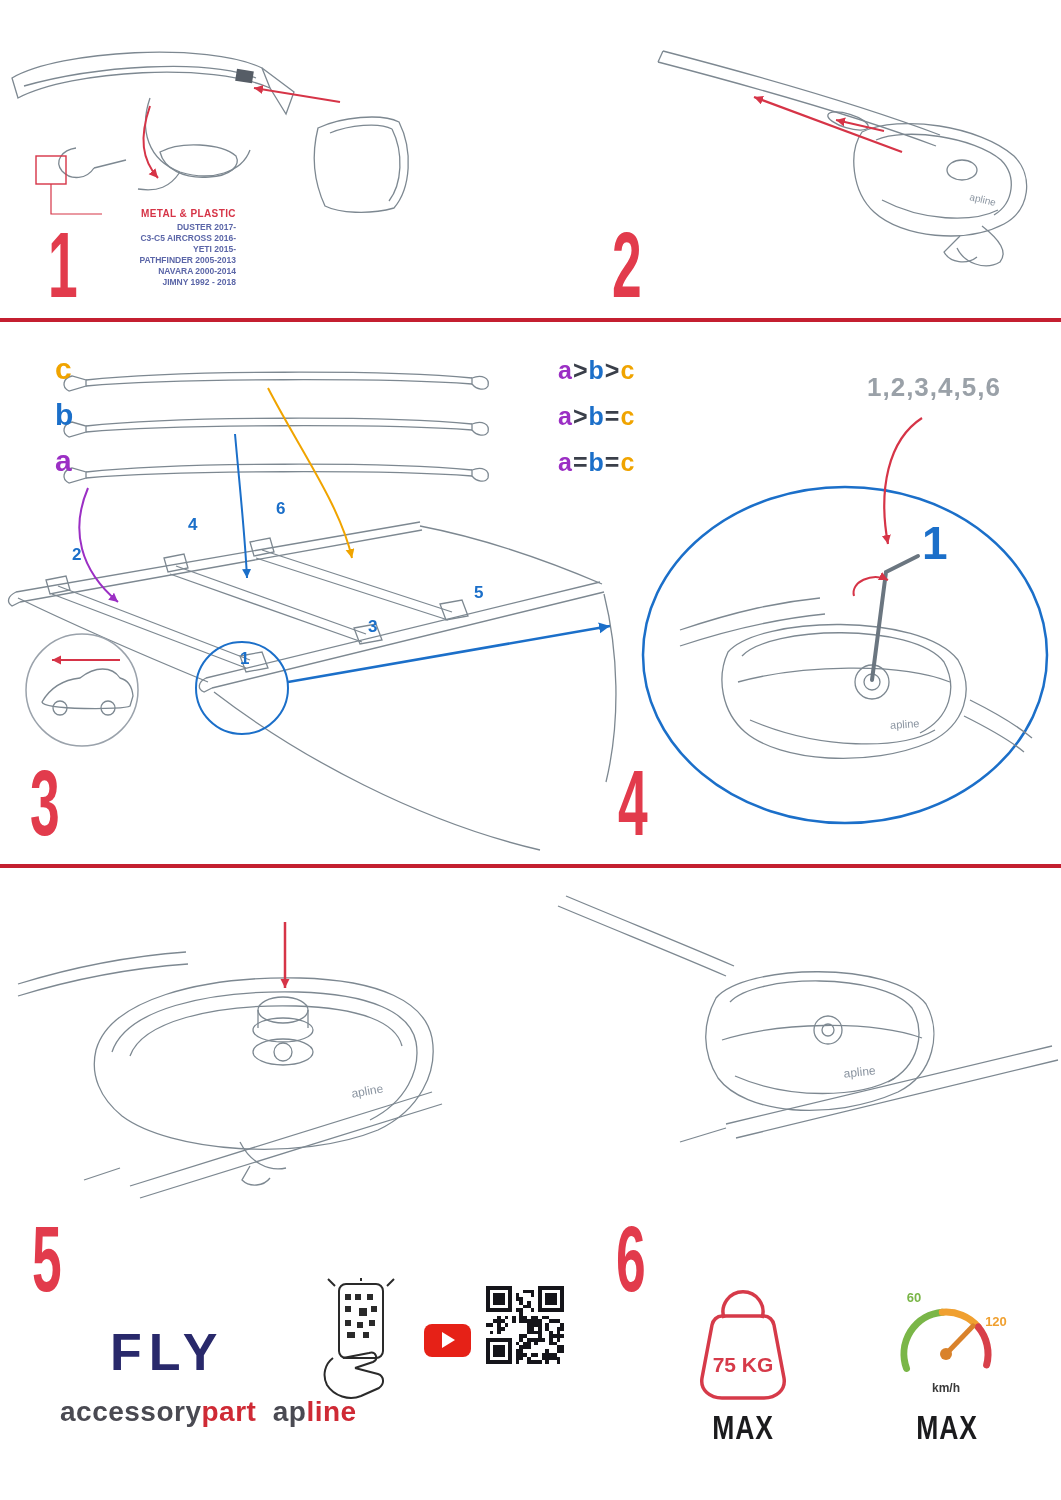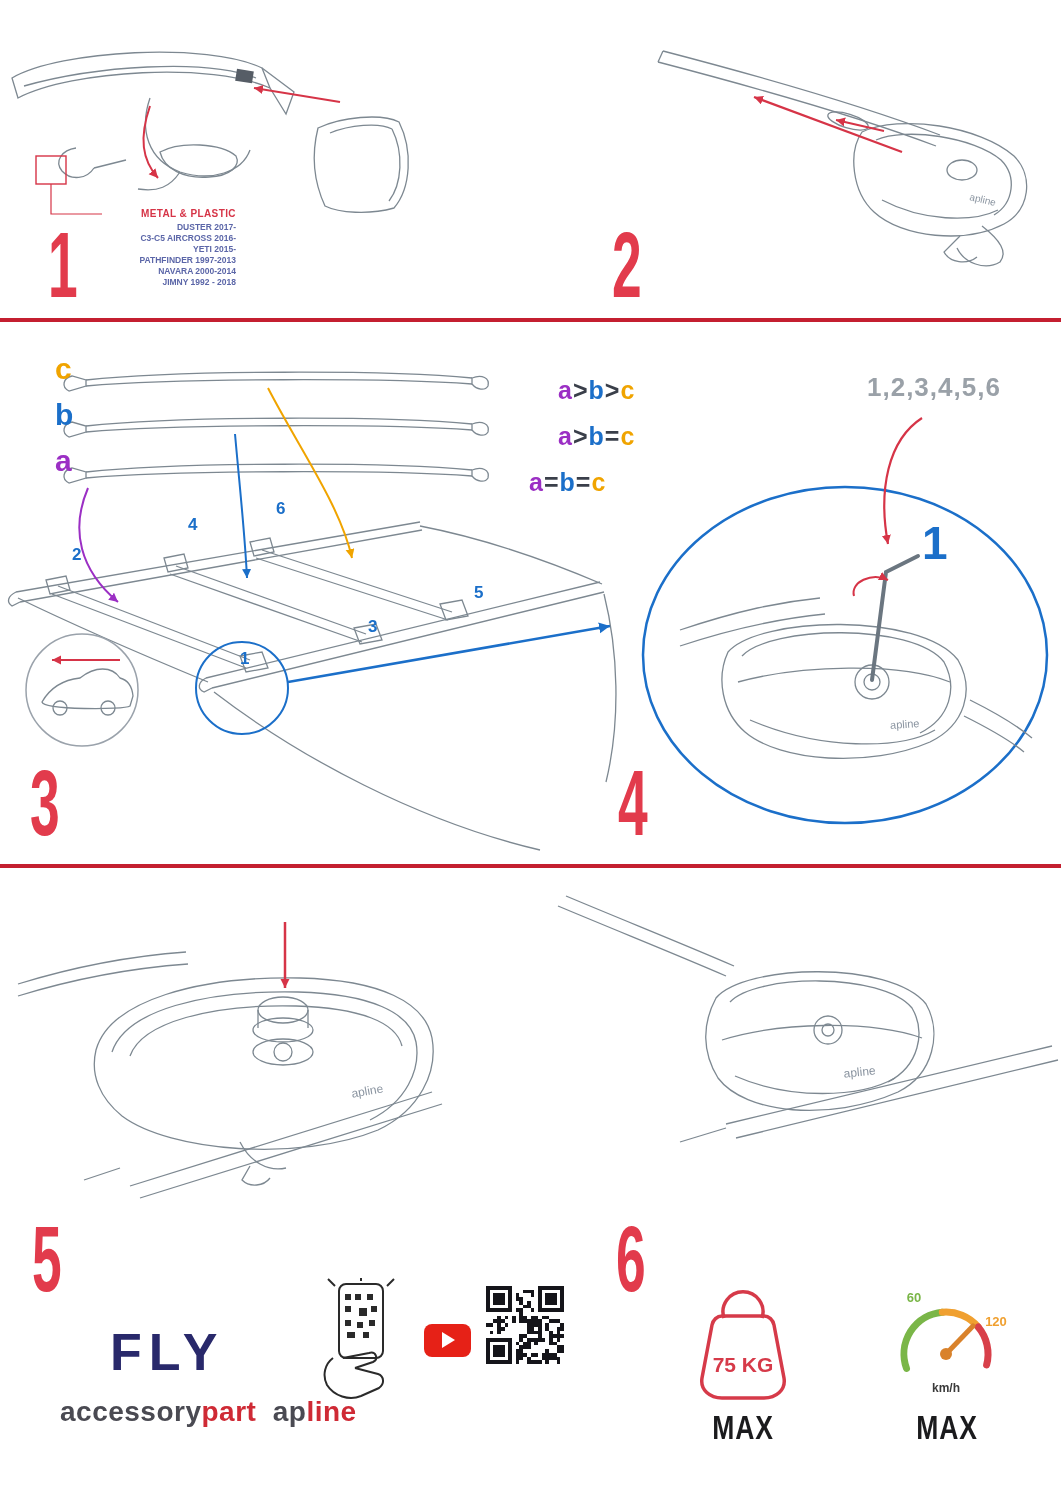--- a/index.html
+++ b/index.html
@@ -6,21 +6,21 @@
   .page{position:relative;width:1061px;height:1500px;background:#fff;overflow:hidden;
         font-family:"Liberation Sans",sans-serif;}
   .abs{position:absolute;}
   .divider{position:absolute;left:0;width:1061px;height:4px;background:#c41f30;}
   .step-num{position:absolute;color:#e23b4c;font-weight:700;font-size:92px;line-height:0.82;
             transform:scaleX(0.58);transform-origin:left top;letter-spacing:-2px;}
   .mat{color:#d63447;font-weight:700;font-size:10px;letter-spacing:.4px;margin-bottom:3px;text-align:right;}
   .model{color:#5b66a8;font-size:8.5px;font-weight:600;line-height:11px;}
   .bar-letter{font-size:30px;font-weight:700;line-height:1;}
   .c-a{color:#9b2fc4;} .c-b{color:#1b6fc9;} .c-c{color:#f0a400;} .c-op{color:#3a3f4a;}
-  .cmp{font-size:25px;font-weight:700;letter-spacing:1px;margin-top:20px;}
+  .cmp{font-size:25px;font-weight:700;letter-spacing:1px;}
   .pos-num{color:#1b6fc9;font-weight:700;font-size:17px;line-height:1;}
   .seq{color:#9aa1a8;font-size:26px;font-weight:600;letter-spacing:1px;margin-left:11px;}
   .big-one{color:#1b6fc9;font-size:46px;font-weight:700;line-height:1;}
   .fly{color:#29296b;font-size:52px;font-weight:600;letter-spacing:7px;}
   .brandline{font-size:28px;font-weight:600;letter-spacing:.5px;}
   .b-gray{color:#4a4a52;} .b-red{color:#cf2a35;}
   .yt{position:absolute;left:424px;top:1324px;width:47px;height:33px;background:#e62117;border-radius:8px;}
   .yt-tri{position:absolute;left:18px;top:8px;width:0;height:0;border-left:13px solid #fff;
           border-top:8.5px solid transparent;border-bottom:8.5px solid transparent;}
   .max{position:absolute;font-size:34px;font-weight:700;color:#1b1b1d;text-align:center;
@@ -57,21 +57,21 @@
       <rect x="36" y="156" width="30" height="28" stroke-width="1.4"></rect>
       <path d="M51,184 L51,214 L102,214" stroke-width="1.2"></path>
     </g>
   </svg>
 
   <div class="abs" style="left:92px;top:208px;width:144px;text-align:right">
     <div class="mat">METAL &amp; PLASTIC</div>
     <div class="model">DUSTER 2017-</div>
     <div class="model">C3-C5 AIRCROSS 2016-</div>
     <div class="model">YETI 2015-</div>
-    <div class="model">PATHFINDER 1997-2013</div>
+    <div class="model">PATHFINDER 2005-2013</div>
     <div class="model">NAVARA 2000-2014</div>
     <div class="model">JIMNY 1992 - 2018</div>
   </div>
 
   <div class="step-num" style="left:48px;top:228px">1</div>
 
   <svg class="abs" style="left:530px;top:0" width="531" height="320" viewBox="0 0 531 320">
     <defs>
       <marker id="ar2" markerWidth="12" markerHeight="12" refX="9" refY="4.5" orient="auto" markerUnits="userSpaceOnUse">
         <path d="M0,0 L9,4.5 L0,9 Z" fill="#d63447"></path>
@@ -173,21 +173,21 @@
   <span class="abs bar-letter c-c" style="left:55px;top:354px">c</span>
   <span class="abs bar-letter c-b" style="left:55px;top:400px">b</span>
   <span class="abs bar-letter c-a" style="left:55px;top:446px">a</span>
 
   <div class="abs cmp" style="left:558px;top:356px">
     <span class="c-a">a</span><span class="c-op">&gt;</span><span class="c-b">b</span><span class="c-op">&gt;</span><span class="c-c">c</span>
   </div>
   <div class="abs cmp" style="left:558px;top:402px">
     <span class="c-a">a</span><span class="c-op">&gt;</span><span class="c-b">b</span><span class="c-op">=</span><span class="c-c">c</span>
   </div>
-  <div class="abs cmp" style="left:529px;top:448px">
+  <div class="abs cmp" style="left:558px;top:448px">
     <span class="c-a">a</span><span class="c-op">=</span><span class="c-b">b</span><span class="c-op">=</span><span class="c-c">c</span>
   </div>
 
   <span class="abs pos-num" style="left:72px;top:546px">2</span>
   <span class="abs pos-num" style="left:188px;top:516px">4</span>
   <span class="abs pos-num" style="left:276px;top:500px">6</span>
   <span class="abs pos-num" style="left:240px;top:650px">1</span>
   <span class="abs pos-num" style="left:368px;top:618px">3</span>
   <span class="abs pos-num" style="left:474px;top:584px">5</span>
 

